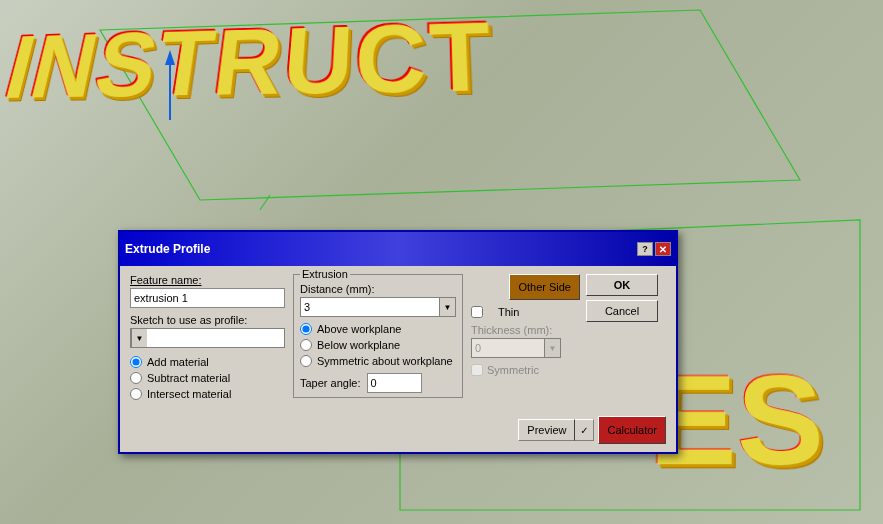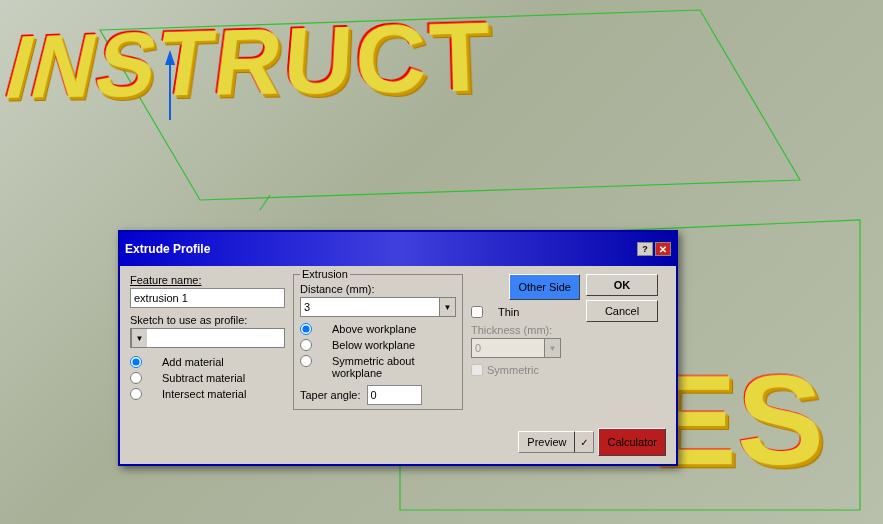--- a/index.html
+++ b/index.html
@@ -144,21 +144,21 @@
       font-size: 11px;
     }
 
     .radio-group {
       margin-top: 8px;
     }
 
     .radio-item {
       display: flex;
       align-items: flex-start;
-      gap: 20px;
+      gap: 5px;
       margin-bottom: 4px;
       font-size: 11px;
     }
 
     .radio-item input[type="radio"] {
       margin: 0;
       width: 12px;
       height: 12px;
     }
 
@@ -327,21 +327,21 @@
       border-left: 1px solid #ffffff;
       cursor: pointer;
       font-size: 11px;
       display: flex;
       align-items: center;
     }
 
     .other-side-btn {
       height: 22px;
       padding: 12px 8px;
-      background: #3b82f6;
+      background: #a16207;
       border: 1px solid #808080;
       border-right: 1px solid #404040;
       border-bottom: 1px solid #404040;
       border-top: 1px solid #ffffff;
       border-left: 1px solid #ffffff;
       cursor: pointer;
       font-size: 11px;
       display: flex;
       align-items: center;
     }

